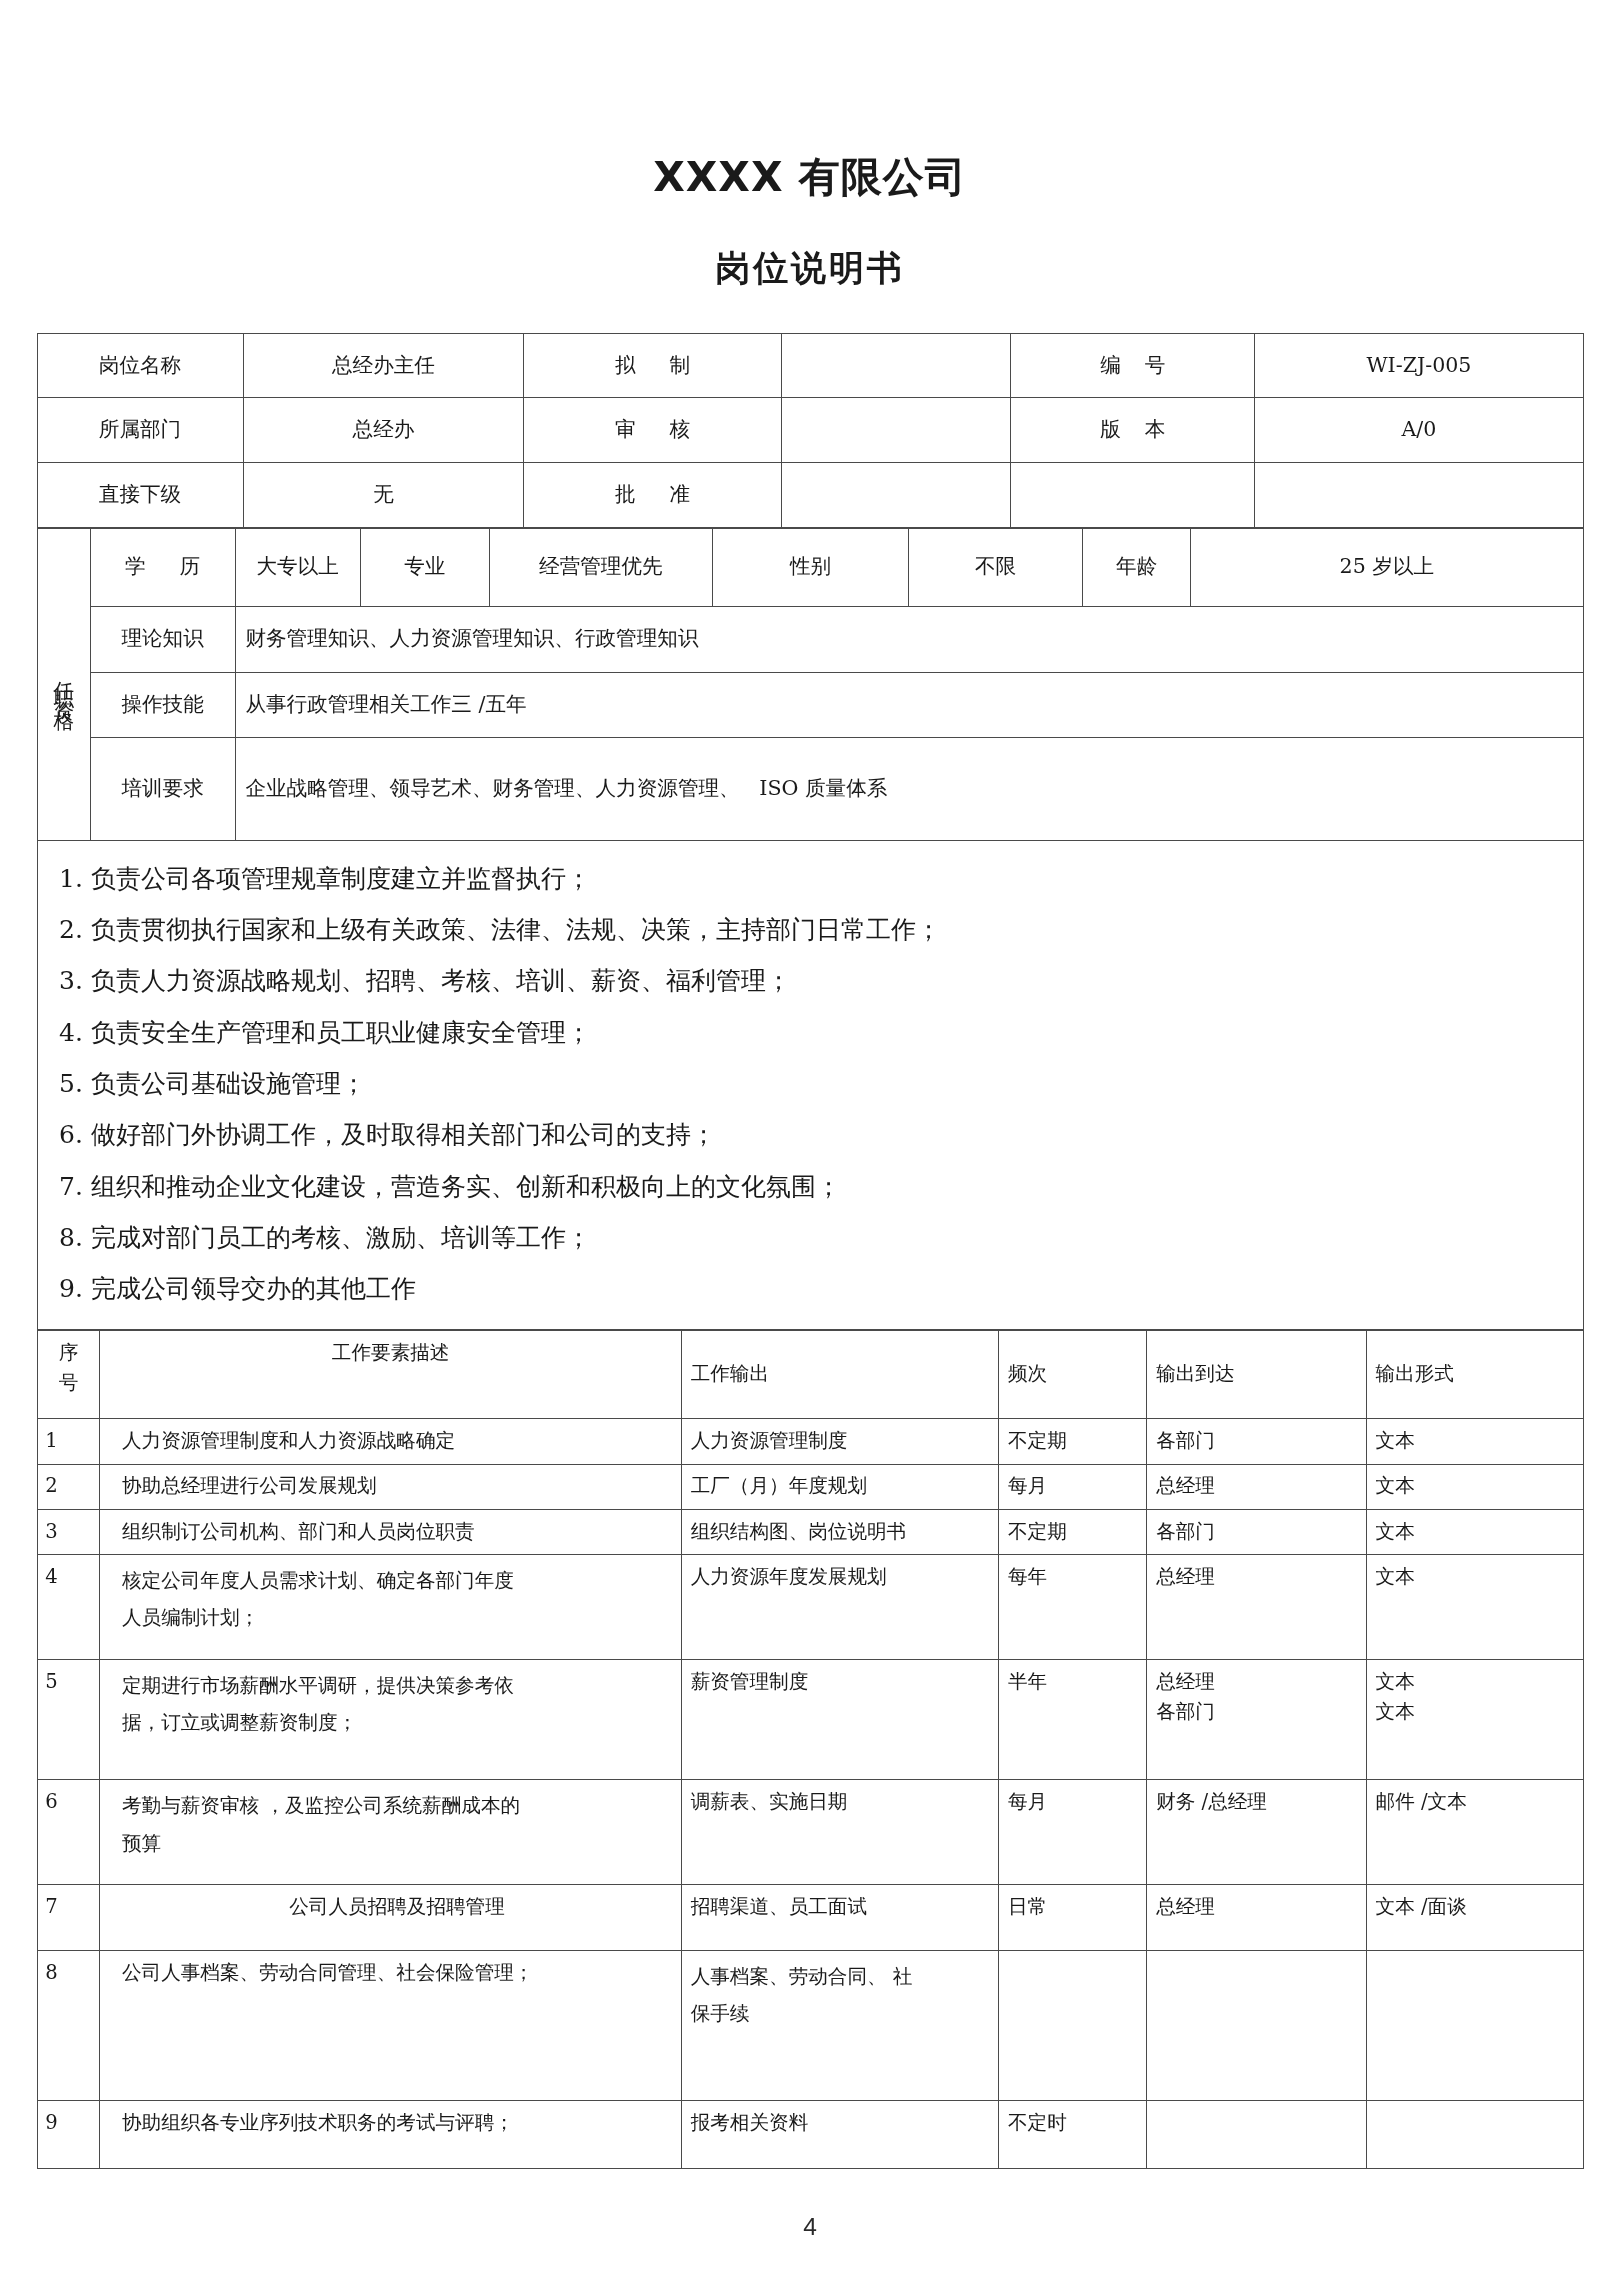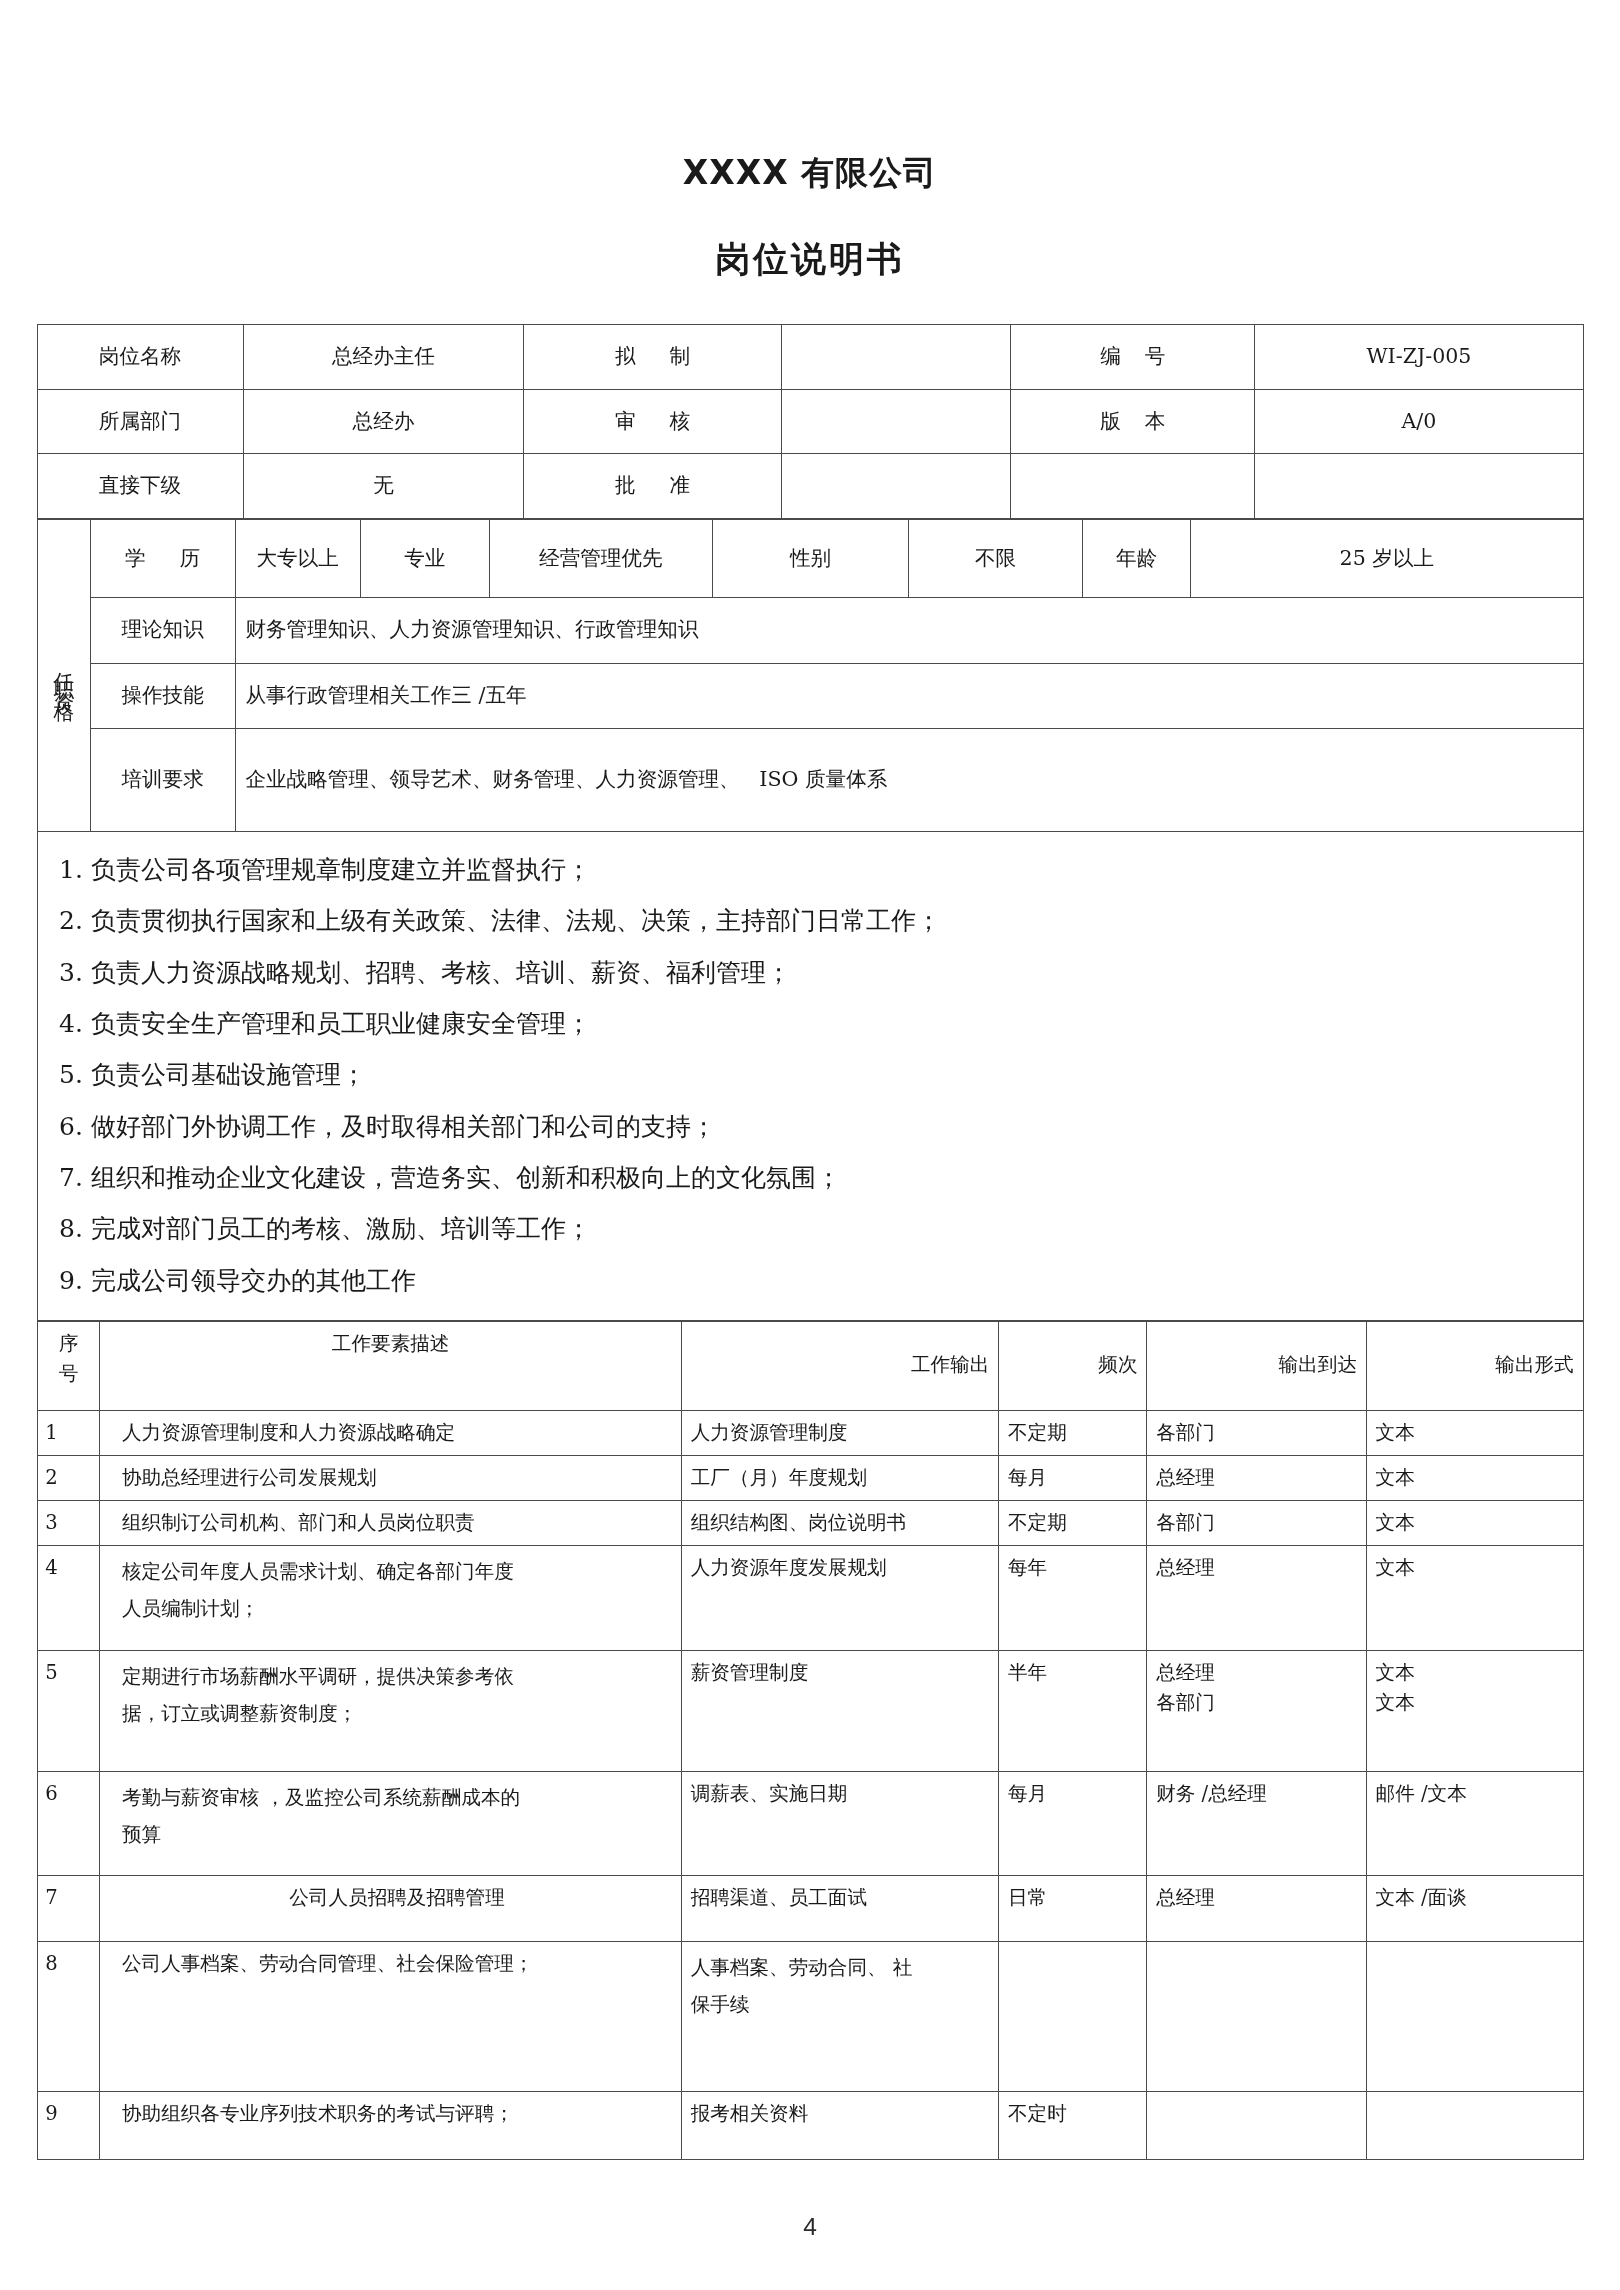--- a/index.html
+++ b/index.html
@@ -20,21 +20,21 @@
     padding: 0;
     overflow: hidden;
   }
   .doc-head {
     padding-top: 155px;
     text-align: center;
   }
   .company-title {
     font-family: "DejaVu Sans", "Liberation Sans", sans-serif;
     font-weight: bold;
-    font-size: 33px;
+    font-size: 41px;
     letter-spacing: 1px;
     margin: 0;
     line-height: 1.1;
   }
   .doc-title {
     font-family: "DejaVu Sans", "Liberation Sans", sans-serif;
     font-weight: bold;
     font-size: 35px;
     letter-spacing: 2.9px;
     margin: 0;
@@ -102,21 +102,21 @@
   #duty-table td {
     font-size: 19.6px;
     padding: 6.9px 8.8px;
     vertical-align: top;
   }
   #duty-table td.idx { text-align: left; padding-left: 7.8px; vertical-align: top;}
   .hdr-seq {
     line-height: 1.05;
     text-align: center;
   }
-  .hdr-mid { vertical-align: middle !important; text-align: right; font-family: Liberation Mono, monospace; }
+  .hdr-mid { vertical-align: middle !important; text-align: left; }
 
   .pagenum {
     position: absolute;
     left: 0;
     right: 0;
     top: 2213px;
     text-align: center;
     font-size: 24.5px;
     font-family: "Liberation Sans", sans-serif;
     color: #2a2a2a;

